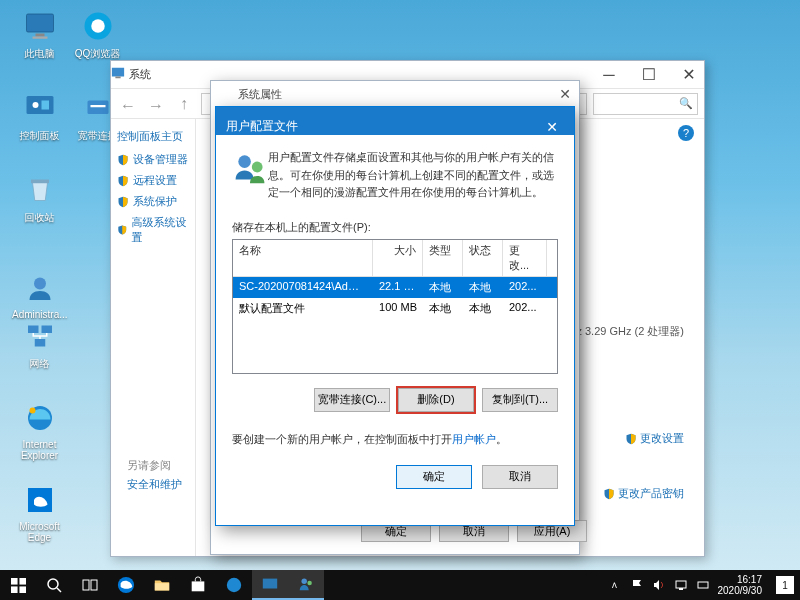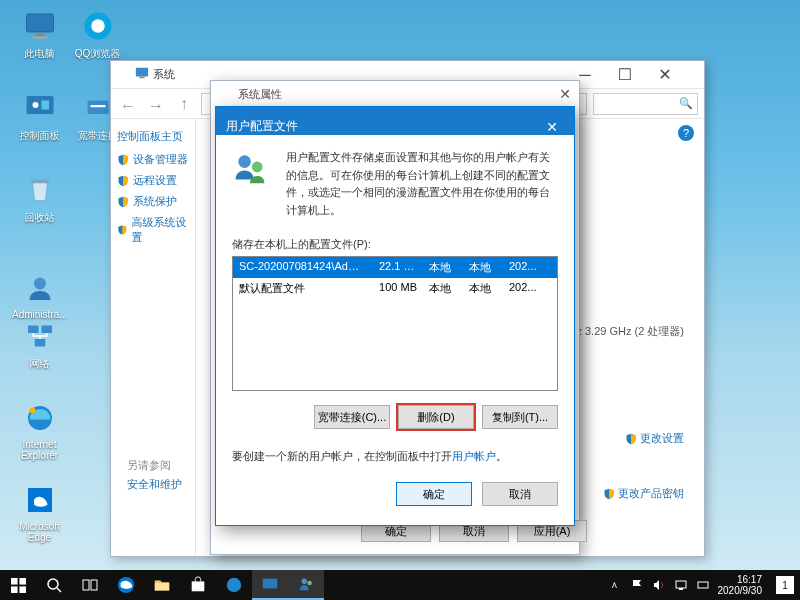--- a/index.html
+++ b/index.html
@@ -8,21 +8,21 @@
 
 .desktop-icon { position: absolute; width: 55px; text-align: center; color: #fff; font-size: 10px; text-shadow: 0 1px 2px rgba(0,0,0,.7); cursor: pointer; }
 .desktop-icon .ico { width: 36px; height: 36px; margin: 0 auto 3px; display: flex; align-items: center; justify-content: center; }
 .ico svg { width: 36px; height: 36px; }
 
 
 .wp-brand { position: absolute; right: 105px; top: 180px; color: #fff; font-size: 30px; font-weight: 300; letter-spacing: 1px; text-shadow: 0 1px 3px rgba(0,0,0,.3); }
 
 
 .win-system { position: absolute; left: 110px; top: 60px; width: 595px; height: 497px; background: #fff; border: 1px solid #a7b5c4; box-shadow: 3px 3px 10px rgba(0,0,0,.25); }
-.win-system .titlebar { height: 28px; background: #fff; display: flex; align-items: center; padding: 0 24px; border-bottom: 1px solid #e5e5e5; }
+.win-system .titlebar { height: 28px; background: #fff; display: flex; align-items: center; padding: 0 0; border-bottom: 1px solid #e5e5e5; }
 .win-system .titlebar .ti { font-size: 11px; color: #333; margin-left: 4px; }
 .win-system .winctrls { margin-left: auto; display: flex; gap: 10px; align-items: center; }
 .winctrl { width: 30px; height: 20px; display: flex; align-items: center; justify-content: center; cursor: pointer; color: #444; }
 
 .toolbar { height: 30px; display: flex; align-items: center; padding: 0 6px; gap: 6px; border-bottom: 1px solid #e5e5e5; }
 .nav-btn { width: 22px; height: 22px; display: flex; align-items: center; justify-content: center; color: #999; }
 .breadcrumb { flex: 1; height: 22px; border: 1px solid #ccc; font-size: 11px; padding: 0 6px; display: flex; align-items: center; color: #333; }
 .search { width: 105px; height: 22px; border: 1px solid #ccc; font-size: 11px; padding: 0 4px; display: flex; align-items: center; color: #888; }
 
 .sys-body { display: flex; height: calc(100% - 58px); }
@@ -47,21 +47,21 @@
 
 .dlg-props { position: absolute; left: 210px; top: 80px; width: 370px; height: 475px; background: #fff; border: 1px solid #a7b5c4; box-shadow: 4px 4px 14px rgba(0,0,0,.35); }
 .dlg-props .dlg-title { height: 26px; display: flex; align-items: center; padding: 0 8px; font-size: 11px; color: #444; margin-left: 19px; }
 .dlg-props .dlg-title .x { margin-left: auto; cursor: pointer; color: #555; font-size: 14px; }
 
 
 .dlg-up { position: absolute; left: 215px; top: 106px; width: 360px; height: 420px; background: #fff; border: 1px solid #0078d7; box-shadow: 5px 5px 16px rgba(0,0,0,.4); }
 .dlg-up .hdr { height: 28px; background: #1979ca; color: #fff; font-size: 12px; display: flex; align-items: flex-end; padding: 0 10px; }
 .dlg-up .hdr .x { margin-left: auto; width: 24px; text-align: center; cursor: pointer; font-size: 14px; }
 .dlg-up .body { padding: 14px 16px; }
-.up-intro { display: flex; gap: 18px; margin-bottom: 18px; }
+.up-intro { display: flex; gap: 0; margin-bottom: 18px; }
 .up-avatar { width: 36px; height: 36px; flex-shrink: 0; }
 .up-text { font-size: 11px; color: #333; line-height: 1.6; }
 .up-label { font-size: 11px; color: #333; margin-bottom: 4px; }
 .up-table { width: 100%; border: 1px solid #828790; height: 135px; font-size: 11px; }
 .up-thead { display: flex; background: #fff; border-bottom: 1px solid #e0e0e0; }
 .up-th { padding: 3px 6px; border-right: 1px solid #e0e0e0; color: #333; }
 .up-tr { display: flex; }
 .up-tr.sel { background: #0078d7; color: #fff; }
 .up-td { padding: 3px 6px; overflow: hidden; white-space: nowrap; text-overflow: ellipsis; }
 .c1 { width: 140px; } .c2 { width: 50px; text-align: right; } .c3 { width: 40px; } .c4 { width: 40px; } .c5 { width: 44px; }
@@ -254,20 +254,27 @@
       <div class="up-avatar"><svg viewBox="0 0 40 40">
             <circle cx="14" cy="14" r="7" fill="#4a90d0"></circle>
             <path d="M4 34c0-6 4-10 10-10s10 4 10 10" fill="#2a7ab8"></path>
             <circle cx="28" cy="20" r="6" fill="#6cc070"></circle>
             <path d="M20 38c0-5 3-8 8-8s8 3 8 8" fill="#4aa050"></path>
           </svg></div>
       <div class="up-text">用户配置文件存储桌面设置和其他与你的用户帐户有关的信息。可在你使用的每台计算机上创建不同的配置文件，或选定一个相同的漫游配置文件用在你使用的每台计算机上。</div>
     </div>
     <div class="up-label">储存在本机上的配置文件(P):</div>
     <div class="up-table">
+      <div class="up-thead">
+        <div class="up-th c1">名称</div>
+        <div class="up-th c2">大小</div>
+        <div class="up-th c3">类型</div>
+        <div class="up-th c4">状态</div>
+        <div class="up-th c5">更改...</div>
+      </div>
       <div class="up-tr sel">
         <div class="up-td c1">SC-202007081424\Admini...</div>
         <div class="up-td c2">22.1 MB</div>
         <div class="up-td c3">本地</div>
         <div class="up-td c4">本地</div>
         <div class="up-td c5">202...</div>
       </div>
       <div class="up-tr">
         <div class="up-td c1">默认配置文件</div>
         <div class="up-td c2">100 MB</div>

